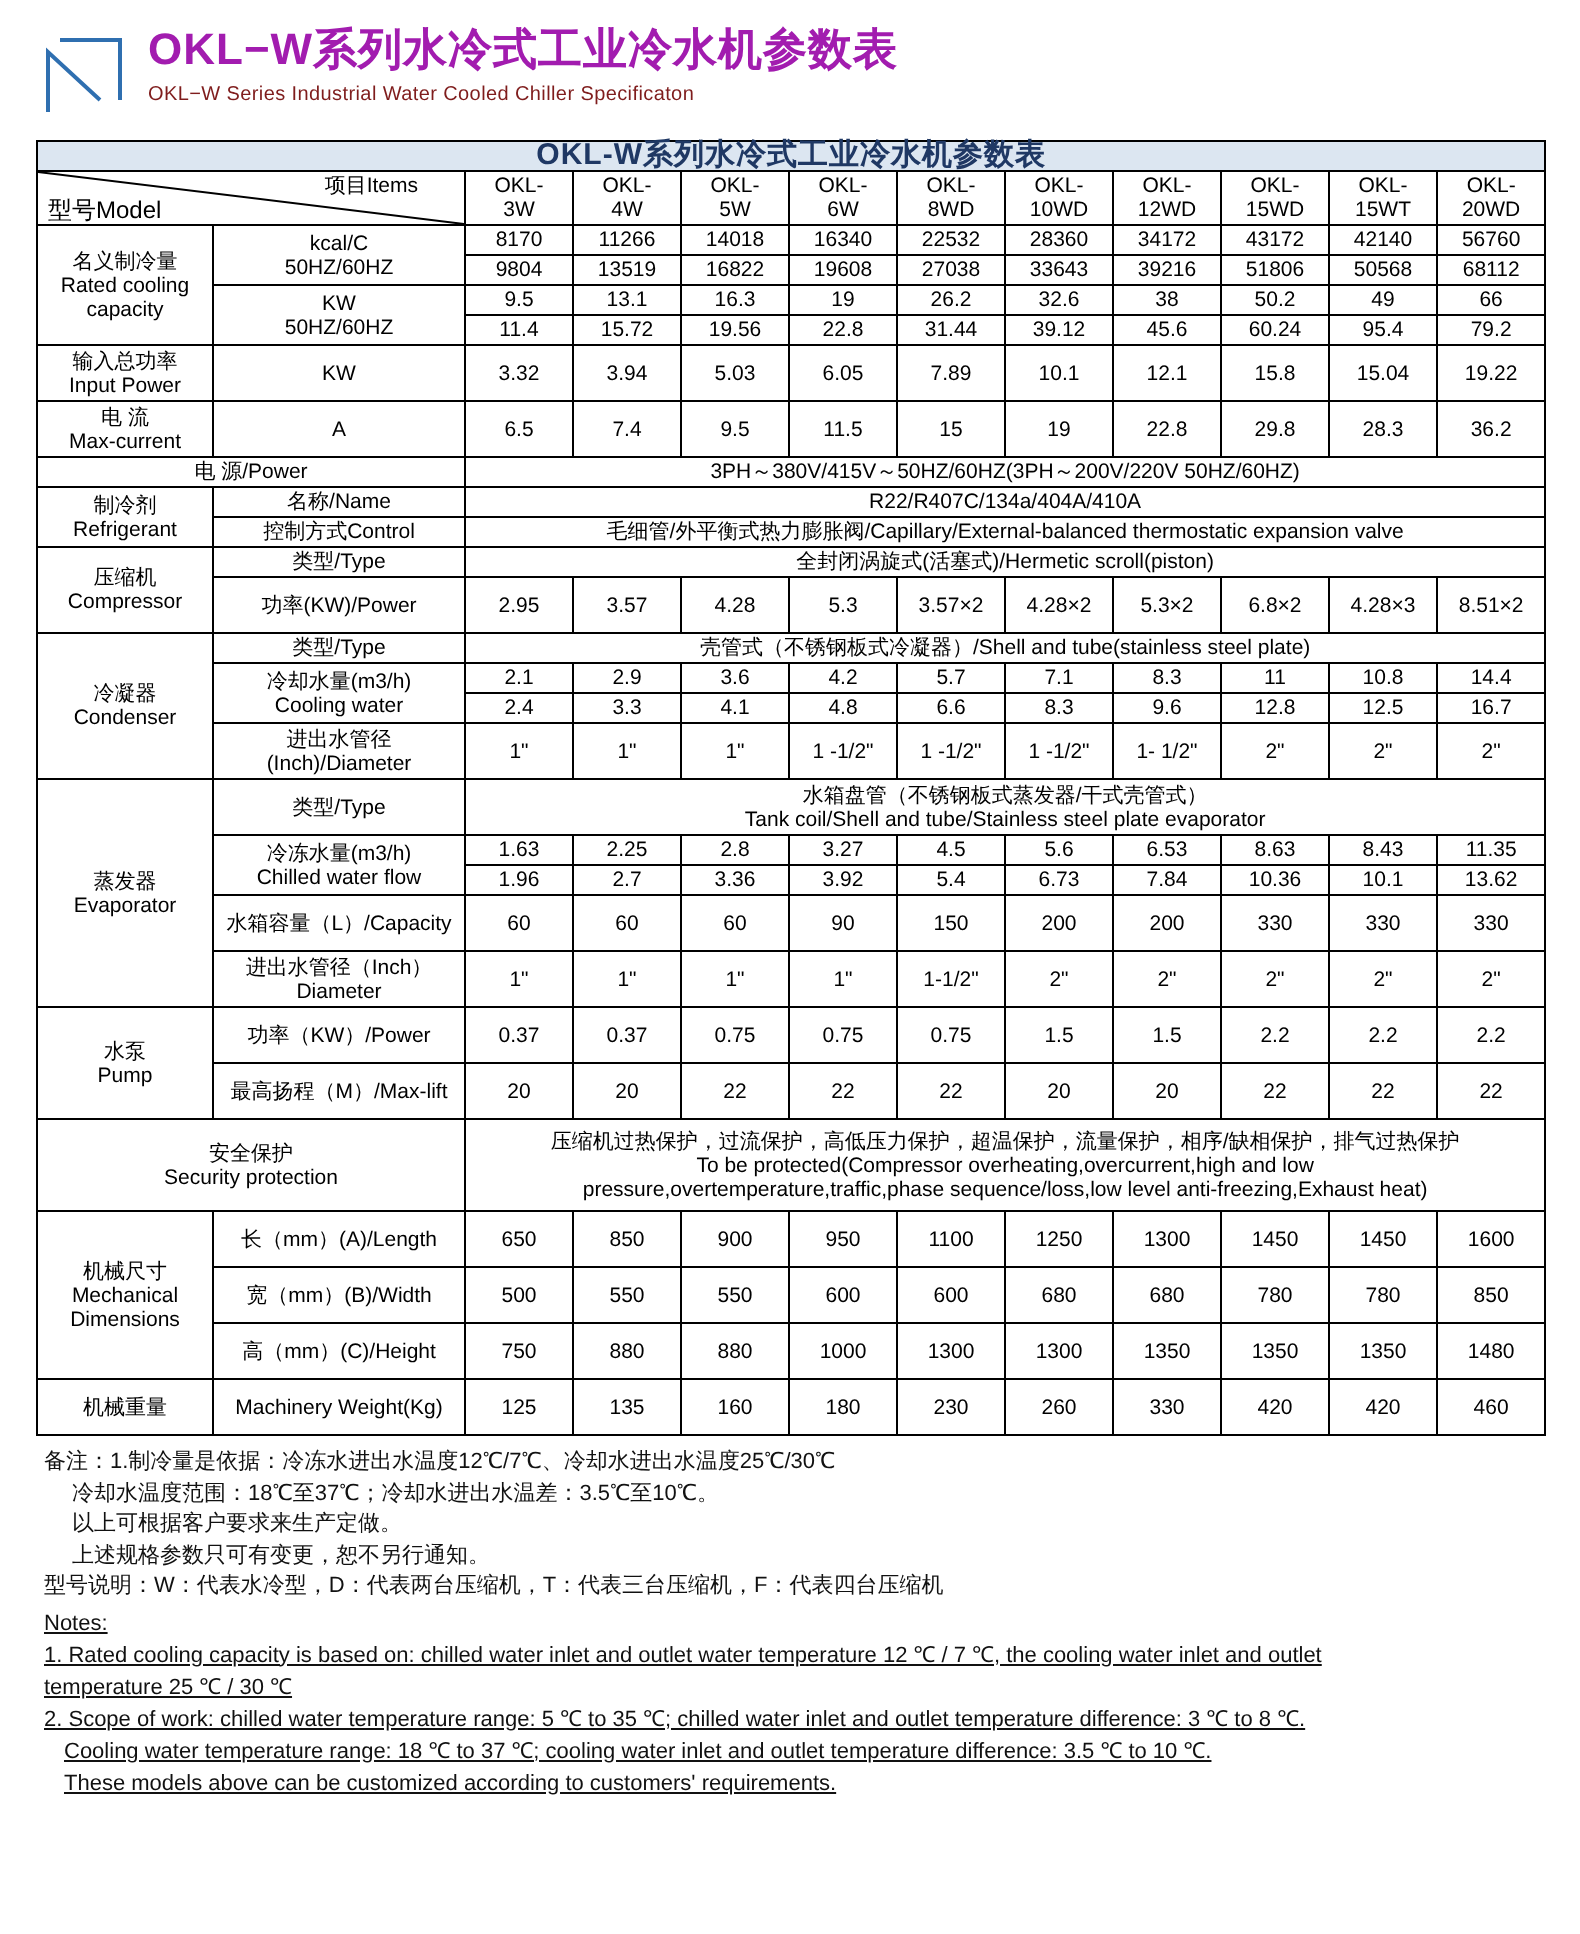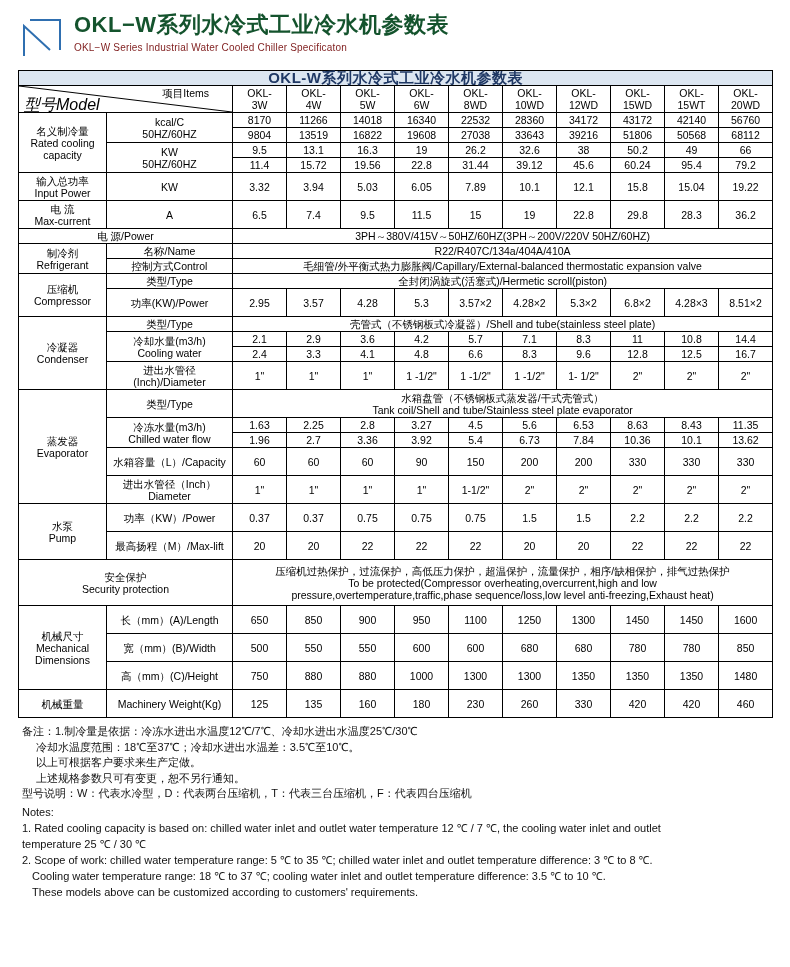--- a/index.html
+++ b/index.html
@@ -12,21 +12,21 @@
     color: #000;
   }
   .page { width: 790px; padding: 8px 18px 0 18px; }
 
   
   .header { display: flex; align-items: flex-start; gap: 10px; margin: 4px 0 10px 2px; }
   .logo { width: 44px; height: 44px; flex: 0 0 44px; position: relative; margin-top: 4px; }
   .titles { padding-top: 0; }
   .title-cn {
     font-size: 22px; font-weight: bold; letter-spacing: 0.5px; line-height: 26px;
-    color: #14532d;
+    color: #a21caf;
   }
   .title-en {
     font-size: 10px; line-height: 20px; color: #7f1d1d; letter-spacing: 0.2px;
   }
 
   
   table.spec {
     border-collapse: collapse;
     width: 754px;
     table-layout: fixed;
@@ -50,34 +50,34 @@
     letter-spacing: 0.5px;
   }
   .hdr-diag {
     position: relative;
     height: 26px;
     padding: 0 !important;
   }
   .hdr-diag .diag-line {
     position: absolute; left: 0; top: 0; width: 100%; height: 100%;
   }
-  .hdr-diag .m { position: absolute; left: 5px; bottom: 1px; font-size: 16px; font-style: italic; }
+  .hdr-diag .m { position: absolute; left: 5px; bottom: 1px; font-size: 12px; }
   .hdr-diag .i { position: absolute; right: 23px; top: 1px; font-size: 10.5px; }
   .modelcell { font-size: 10.5px; line-height: 12px; }
   .rowlabel { font-size: 11px; line-height: 13px; }
   .sub { font-size: 10.5px; line-height: 12px; }
   .tall { height: 28px; }
   .note-cell { font-size: 10px; line-height: 13px; text-align: center; }
 
   
   .notes { margin: 6px 2px 0 4px; font-size: 11px; line-height: 15.5px; color: #111; }
   .notes .ind1 { padding-left: 14px; }
   .notes .ind2 { padding-left: 28px; }
   .notes-en { margin-top: 2px; font-size: 11px; line-height: 16px; }
-  .notes-en .l { display: block; }
+  .notes-en .l { display: block; text-decoration: underline; }
   .notes-en .ind { padding-left: 10px; }
 </style>
 </head>
 <body>
 
 <div class="page">
 
   <div class="header">
     <div class="logo">
       <svg width="44" height="44" viewBox="0 0 44 44" xmlns="http://www.w3.org/2000/svg">

